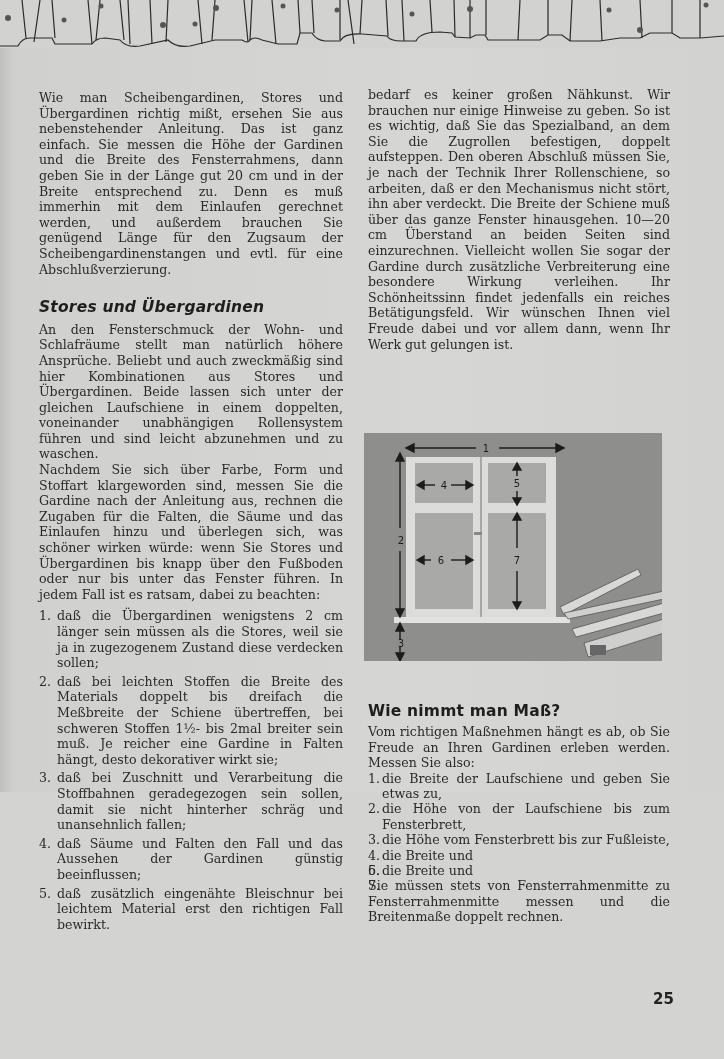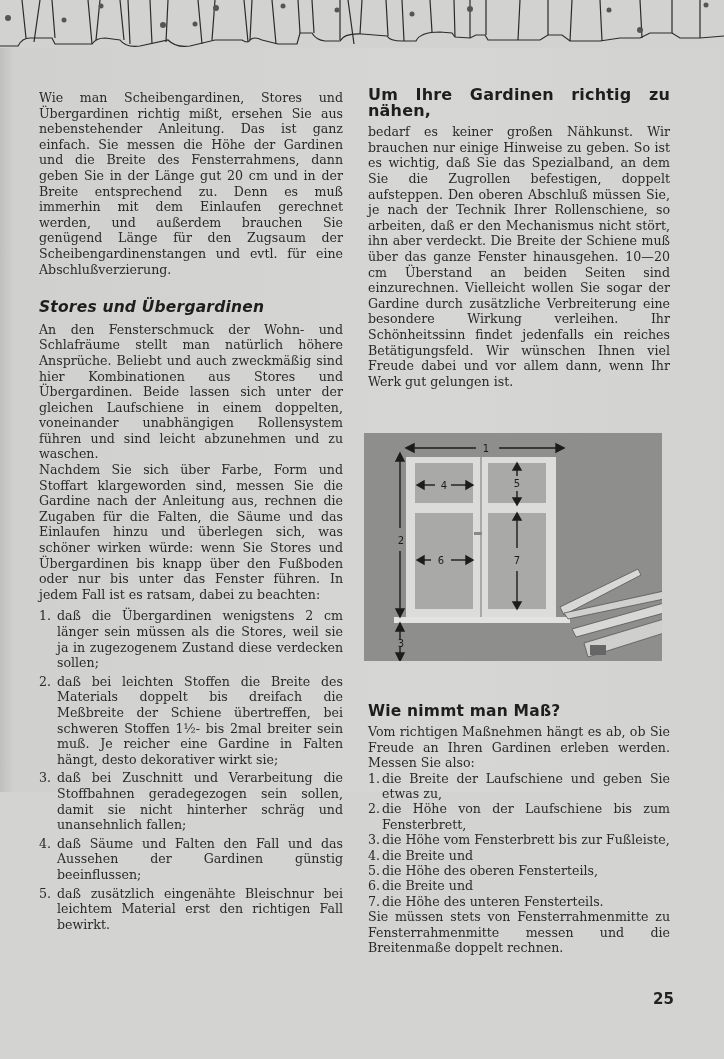--- a/index.html
+++ b/index.html
@@ -76,21 +76,20 @@
     <ol>
       <li><span class="num">1.</span><span>daß die Übergardinen wenigstens 2 cm länger sein müssen als die Stores, weil sie ja in zugezogenem Zustand diese verdecken sollen;</span></li>
       <li><span class="num">2.</span><span>daß bei leichten Stoffen die Breite des Materials doppelt bis dreifach die Meßbreite der Schiene übertreffen, bei schweren Stoffen 1½- bis 2mal breiter sein muß. Je reicher eine Gardine in Falten hängt, desto dekorativer wirkt sie;</span></li>
       <li><span class="num">3.</span><span>daß bei Zuschnitt und Verarbeitung die Stoffbahnen geradegezogen sein sollen, damit sie nicht hinterher schräg und unansehnlich fallen;</span></li>
       <li><span class="num">4.</span><span>daß Säume und Falten den Fall und das Aussehen der Gardinen günstig beeinflussen;</span></li>
       <li><span class="num">5.</span><span>daß zusätzlich eingenähte Bleischnur bei leichtem Material erst den richtigen Fall bewirkt.</span></li>
     </ol>
   </div>
 
   <div class="col col-right">
-    <h2 class="h-sew">Um Ihre Gardinen richtig zu nähen,</h2>
     <p>bedarf es keiner großen Nähkunst. Wir brauchen nur einige Hinweise zu geben. So ist es wichtig, daß Sie das Spezialband, an dem Sie die Zugrollen befestigen, doppelt aufsteppen. Den oberen Abschluß müssen Sie, je nach der Technik Ihrer Rollenschiene, so arbeiten, daß er den Mechanismus nicht stört, ihn aber verdeckt. Die Breite der Schiene muß über das ganze Fenster hinausgehen. 10—20 cm Überstand an beiden Seiten sind einzurechnen. Vielleicht wollen Sie sogar der Gardine durch zusätzliche Verbreiterung eine besondere Wirkung verleihen. Ihr Schönheitssinn findet jedenfalls ein reiches Betätigungsfeld. Wir wünschen Ihnen viel Freude dabei und vor allem dann, wenn Ihr Werk gut gelungen ist.</p>
   </div>
 
   <svg class="figure" viewBox="0 0 298 228" xmlns="http://www.w3.org/2000/svg">
     <rect x="0" y="0" width="298" height="228" fill="#8e8e8c"></rect>
 
     <rect x="42" y="24" width="150" height="160" fill="#dcdcda"></rect>
 
     <rect x="51" y="30" width="58" height="40" fill="#a9a9a7"></rect>
     <rect x="124" y="30" width="58" height="40" fill="#a9a9a7"></rect>
@@ -157,21 +156,21 @@
   </svg>
 
   <div class="measure-section">
     <h2 class="h-measure">Wie nimmt man Maß?</h2>
     <p>Vom richtigen Maßnehmen hängt es ab, ob Sie Freude an Ihren Gardinen erleben werden. Messen Sie also:</p>
     <ol class="right-list">
       <li><span class="num">1.</span><span>die Breite der Laufschiene und geben Sie etwas zu,</span></li>
       <li><span class="num">2.</span><span>die Höhe von der Laufschiene bis zum Fensterbrett,</span></li>
       <li><span class="num">3.</span><span>die Höhe vom Fensterbrett bis zur Fußleiste,</span></li>
       <li><span class="num">4.</span><span>die Breite und</span></li>
-      <li><span class="num">5.</span><span>die Höhe des oberen Fensterteils,</span></li>
+      <li><span class="num">5.</span></li>
       <li><span class="num">6.</span><span>die Breite und</span></li>
-      <li><span class="num">7.</span><span>die Höhe des unteren Fensterteils.</span></li>
+      <li><span class="num">7.</span></li>
     </ol>
     <p>Sie müssen stets von Fensterrahmenmitte zu Fensterrahmenmitte messen und die Breitenmaße doppelt rechnen.</p>
   </div>
 
   <div class="page-number">25</div>
 </div>
 
 </body></html>

